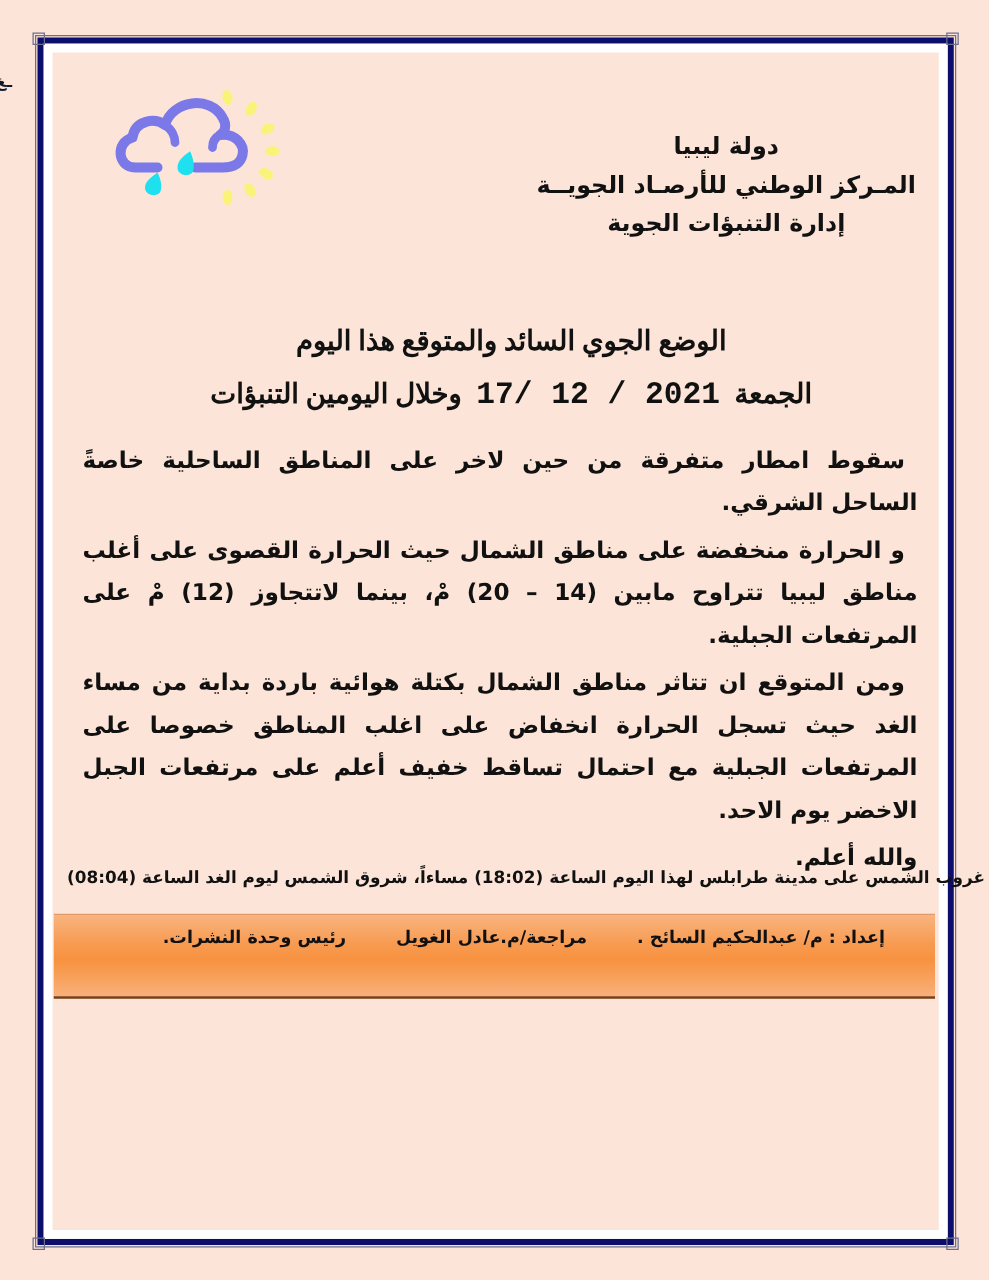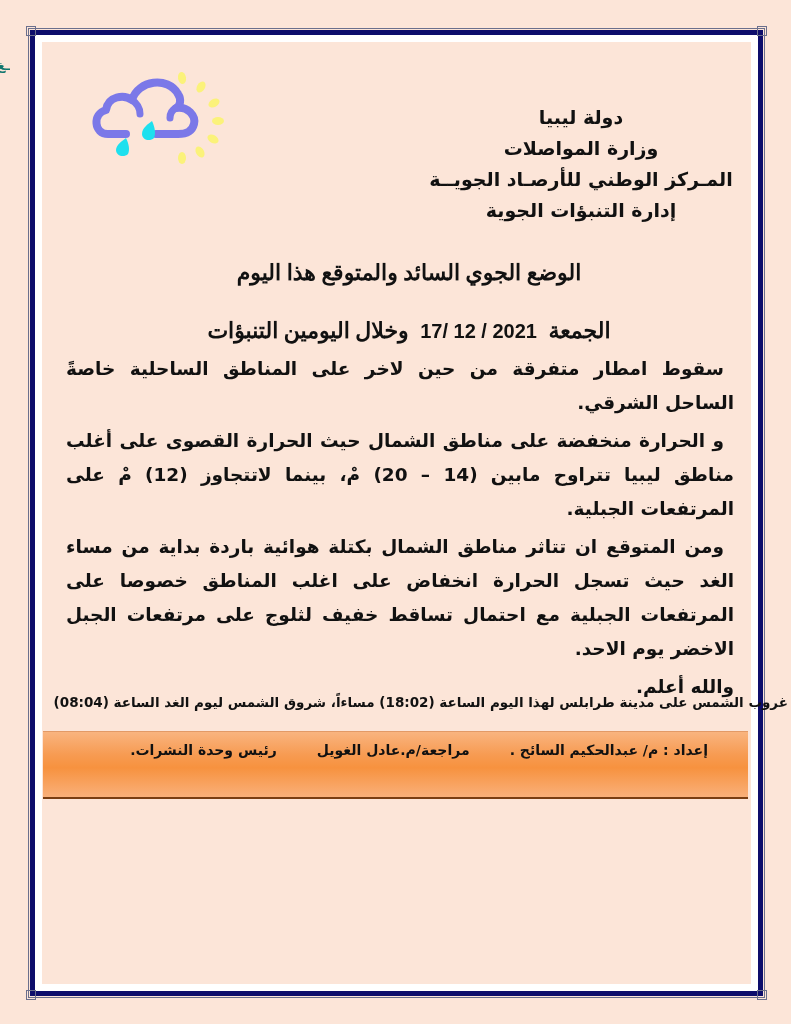--- a/index.html
+++ b/index.html
@@ -14,21 +14,21 @@
       overflow: hidden;
       font-family: "DejaVu Sans", sans-serif;
       color: #111;
     }
     .edge-glyph {
       position: absolute;
       left: 0;
       top: 58px;
       font-size: 13px;
       font-weight: bold;
-      color: #0f766e;
+      color: #0f172a;
       width: 10px;
       text-align: left;
       direction: rtl;
       overflow: hidden;
     }
     .frame-outer {
       position: absolute;
       left: 28px;
       top: 28px;
       width: 737px;
@@ -91,26 +91,26 @@
       top: 252px;
       text-align: center;
       direction: rtl;
       font-weight: bold;
       font-size: 22px;
       line-height: 42px;
       font-family: "Liberation Serif", serif;
     }
     .title-block div { white-space: nowrap; }
     .title-date {
-      font-family: Liberation Sans, sans-serif;
-      font-size: 20px;
+      font-family: Liberation Mono, monospace;
+      font-size: 25px;
       direction: ltr;
       unicode-bidi: isolate;
       display: inline-block;
-      margin: 16px 6px;
+      margin: 0 6px;
     }
     .body-text {
       position: absolute;
       left: 66px;
       width: 680px;
       top: 352px;
       direction: rtl;
       text-align: right;
       font-weight: bold;
       font-size: 18.5px;
@@ -190,38 +190,37 @@
 
     <g fill="#1ee0ee">
       <path d="M 64 55 C 60 58 54 62 54 68 C 54 74 62 76 66 72 C 68 68 67 61 64 55 Z"></path>
       <path d="M 38 72 C 34 75 28 79 28 84 C 28 90 36 92 40 88 C 42 84 41 78 38 72 Z"></path>
     </g>
   </svg>
 </div>
 
 <div class="header-block">
   <div>دولة ليبيا</div>
-  <div>وزارة المواصلات</div>
   <div class="header-line-3">المـركز الوطني للأرصـاد الجويــة</div>
   <div>إدارة التنبؤات الجوية</div>
 </div>
 
 <div class="title-block">
   <div>الوضع الجوي السائد والمتوقع هذا اليوم</div>
   <div>
     <span>الجمعة</span>
     <span class="title-date">17/ 12 / 2021</span>
     <span>وخلال اليومين التنبؤات</span>
   </div>
 </div>
 
 <div class="body-text">
   <p class="indent">سقوط امطار متفرقة من حين لاخر على المناطق الساحلية خاصةً الساحل الشرقي.</p>
   <p class="indent">و الحرارة منخفضة على مناطق الشمال حيث الحرارة   القصوى على أغلب مناطق ليبيا تتراوح مابين (14 – 20) مْ، بينما لاتتجاوز (12) مْ على المرتفعات الجبلية.</p>
-  <p class="indent">ومن المتوقع ان تتاثر مناطق الشمال بكتلة هوائية باردة بداية من مساء الغد  حيث تسجل الحرارة انخفاض على اغلب المناطق خصوصا على المرتفعات الجبلية مع احتمال تساقط خفيف لثلوج على مرتفعات الجبل الاخضر يوم الاحد.</p>
+  <p class="indent">ومن المتوقع ان تتاثر مناطق الشمال بكتلة هوائية باردة بداية من مساء الغد  حيث تسجل الحرارة انخفاض على اغلب المناطق خصوصا على المرتفعات الجبلية مع احتمال تساقط خفيف أعلم على مرتفعات الجبل الاخضر يوم الاحد.</p>
   <p>والله أعلم.</p>
 </div>
 
 <div class="sun-line">غروب الشمس على مدينة طرابلس لهذا اليوم الساعة (18:02) مساءاً، شروق الشمس ليوم الغد الساعة (08:04)</div>
 
 <div class="footer-bar">
   <div class="footer-credits">
     <span>إعداد : م/ عبدالحكيم السائح .</span>
     <span>مراجعة/م.عادل الغويل</span>
     <span>رئيس وحدة النشرات.</span>

